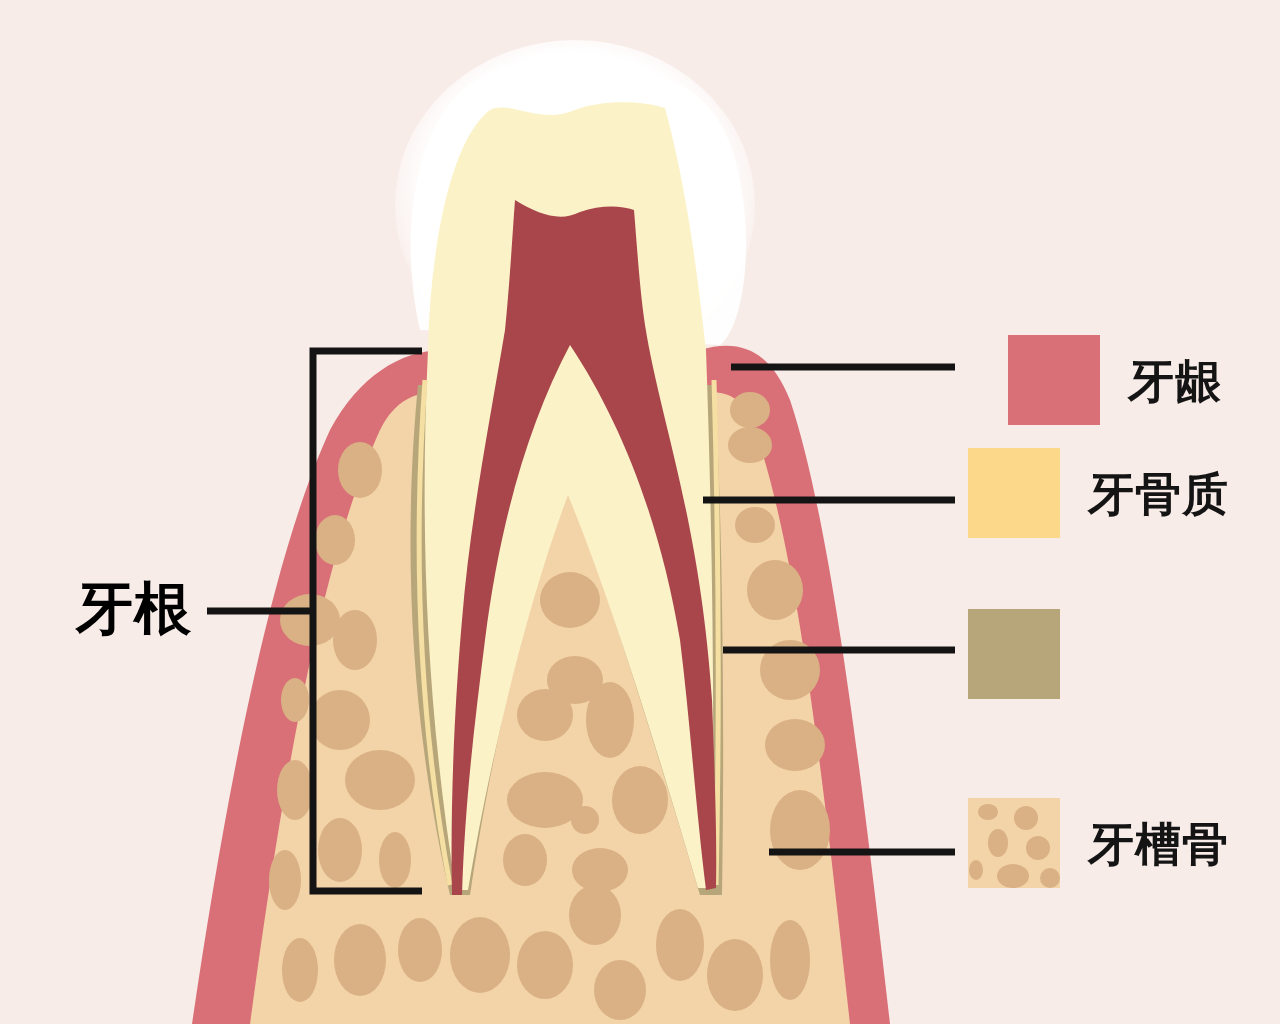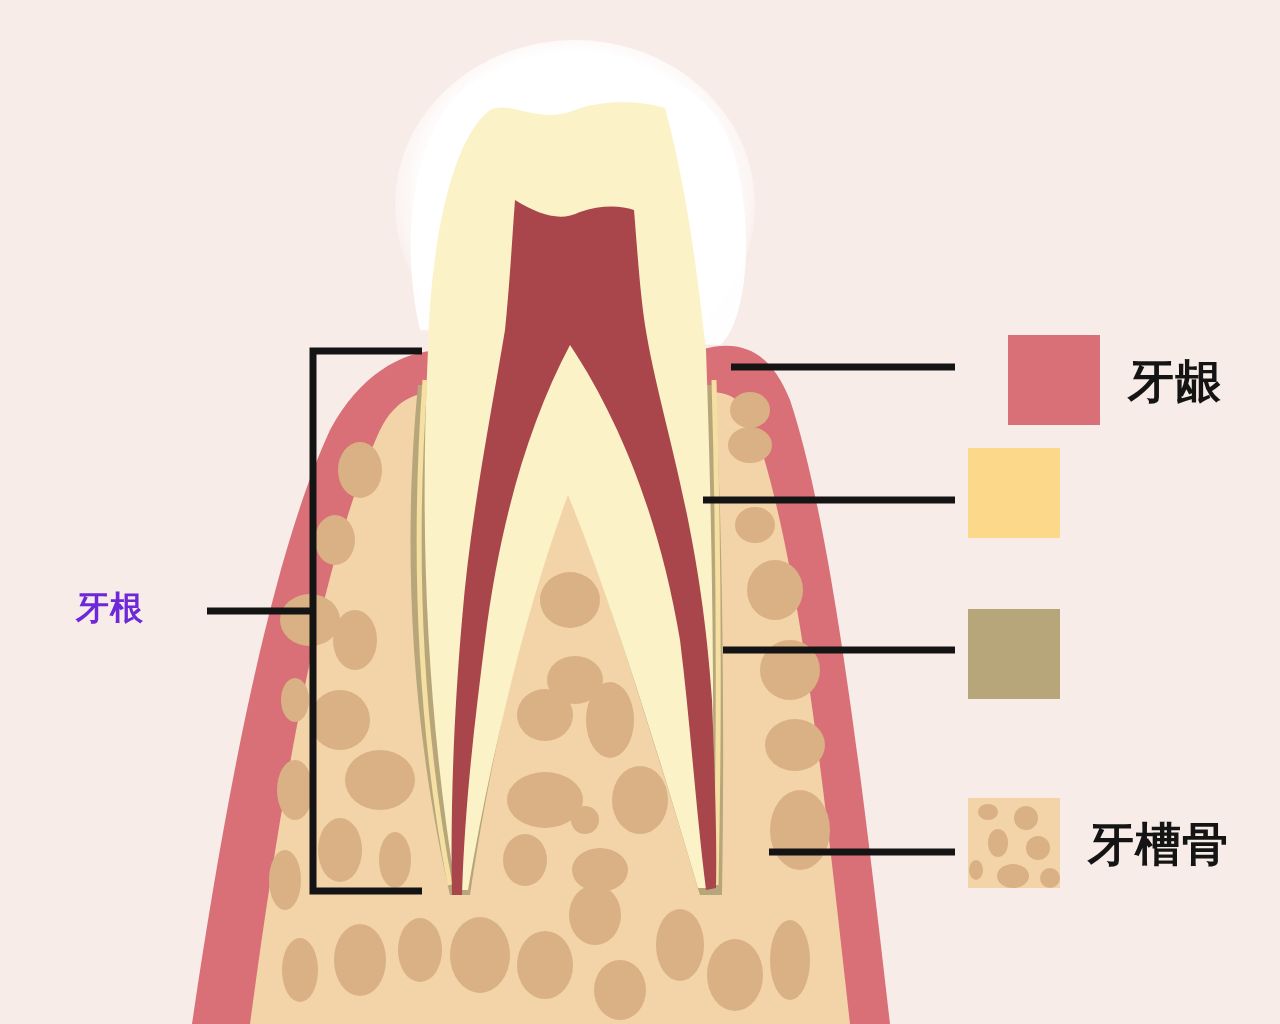--- a/index.html
+++ b/index.html
@@ -12,21 +12,21 @@
   #diagram { position: absolute; left: 0; top: 0; width: 1280px; height: 1024px; }
   .legend-item { position: absolute; left: 968px; width: 300px; height: 92px; }
   .legend-swatch { position: absolute; left: 0; top: 0; width: 92px; height: 90px; }
   .legend-label {
     position: absolute; left: 120px; top: 18px;
     font-size: 46px; font-weight: bold; color: #141414; letter-spacing: 1px;
     white-space: nowrap; line-height: 56px;
   }
   .root-label {
     position: absolute; left: 76px; top: 580px;
-    font-size: 33px; font-weight: bold; color: #6d28d9; letter-spacing: 1px;
+    font-size: 57px; font-weight: bold; color: #000000; letter-spacing: 1px;
     line-height: 56px; white-space: nowrap;
   }
 </style>
 </head>
 <body>
 
 <svg id="diagram" viewBox="0 0 1280 1024" xmlns="http://www.w3.org/2000/svg">
   <defs>
     <radialGradient id="enamelGlow" cx="50%" cy="45%" r="55%">
       <stop offset="0%" stop-color="#ffffff"></stop>
@@ -114,20 +114,21 @@
 
 <div class="root-label">牙根</div>
 
 <div class="legend-item" style="top:335px;margin-left:40px;">
   <div class="legend-swatch" style="background:#d97077;"></div>
   <div class="legend-label">牙龈</div>
 </div>
 
 <div class="legend-item" style="top:448px;">
   <div class="legend-swatch" style="background:#fcd98a;"></div>
+  <div class="legend-label">牙骨质</div>
 </div>
 
 <div class="legend-item" style="top:609px;">
   <div class="legend-swatch" style="background:#b7a67a;"></div>
 </div>
 
 <div class="legend-item" style="top:798px;">
   <svg class="legend-swatch" viewBox="0 0 92 90">
     <rect width="92" height="90" fill="#f3d3a8"></rect>
     <g fill="#d9b184">

